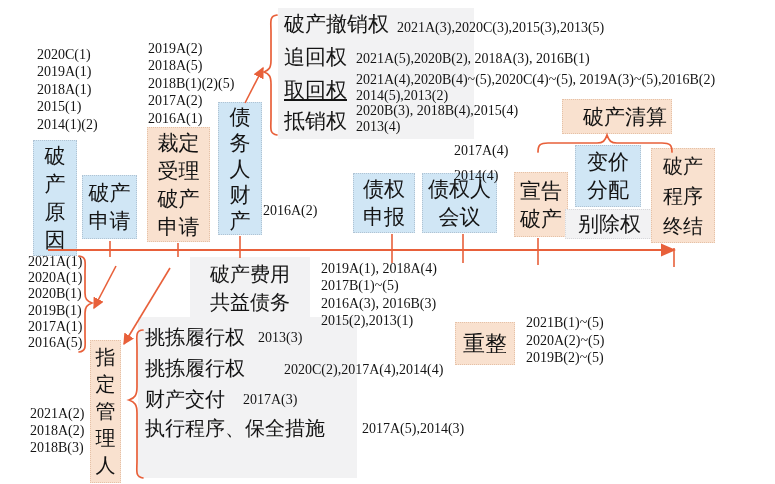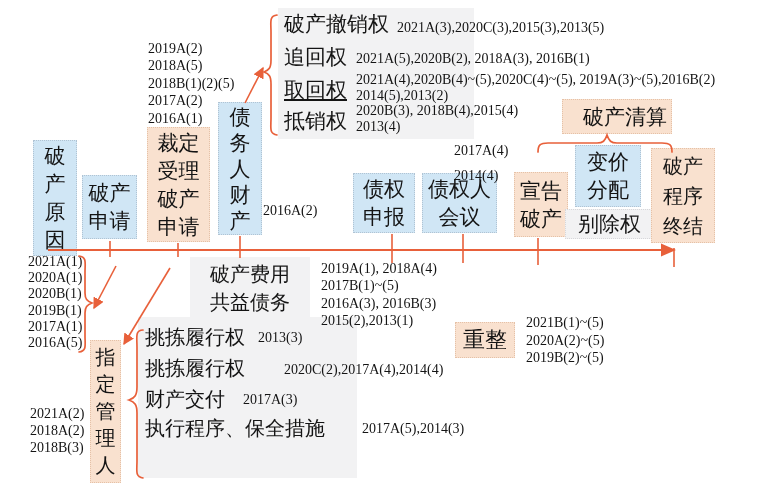--- a/index.html
+++ b/index.html
@@ -54,29 +54,34 @@
 会议</div>
   <div class="box orange" style="left:514px;top:172px;width:54px;height:65px;">宣告
 破产</div>
   <div class="box orange" style="left:562px;top:99px;width:110px;height:35px;padding-left:16px;">破产清算</div>
   <div class="box blue" style="left:575px;top:145px;width:66px;height:62px;">变价
 分配</div>
   <div class="box graybox" style="left:565px;top:209px;width:89px;height:30px;">别除权</div>
   <div class="box orange" style="left:651px;top:148px;width:64px;height:95px;line-height:30px;font-size:20px;">破产
 程序
 终结</div>
-  <div class="box orange" style="left:455px;top:322px;width:60px;height:36px;font-size:22px;">重整</div>
+  <div class="box orange" style="left:455px;top:322px;width:60px;height:43px;font-size:22px;">重整</div>
   <div class="box graybox" style="left:190px;top:257px;width:120px;height:61px;font-size:20px;border:none;">破产费用
 共益债务</div>
   <div class="box orange" style="left:90px;top:340px;width:31px;height:143px;font-size:20px;line-height:27px;">指
 定
 管
 理
 人</div>
 
+  <div class="refs" style="left:37px;top:46px;">2020C(1)
+2019A(1)
+2018A(1)
+2015(1)
+2014(1)(2)</div>
   <div class="refs" style="left:148px;top:40px;">2019A(2)
 2018A(5)
 2018B(1)(2)(5)
 2017A(2)
 2016A(1)</div>
   <div class="refs" style="left:263px;top:202px;">2016A(2)</div>
   <div class="refs" style="left:28px;top:254px;line-height:16.2px;">2021A(1)
 2020A(1)
 2020B(1)
 2019B(1)

